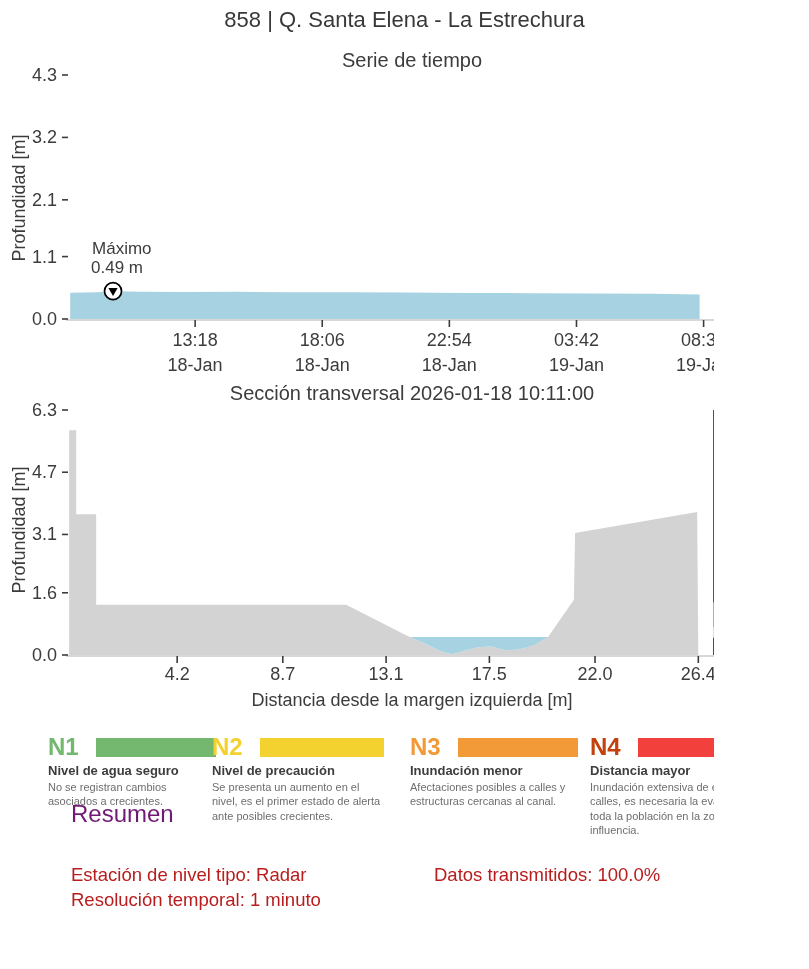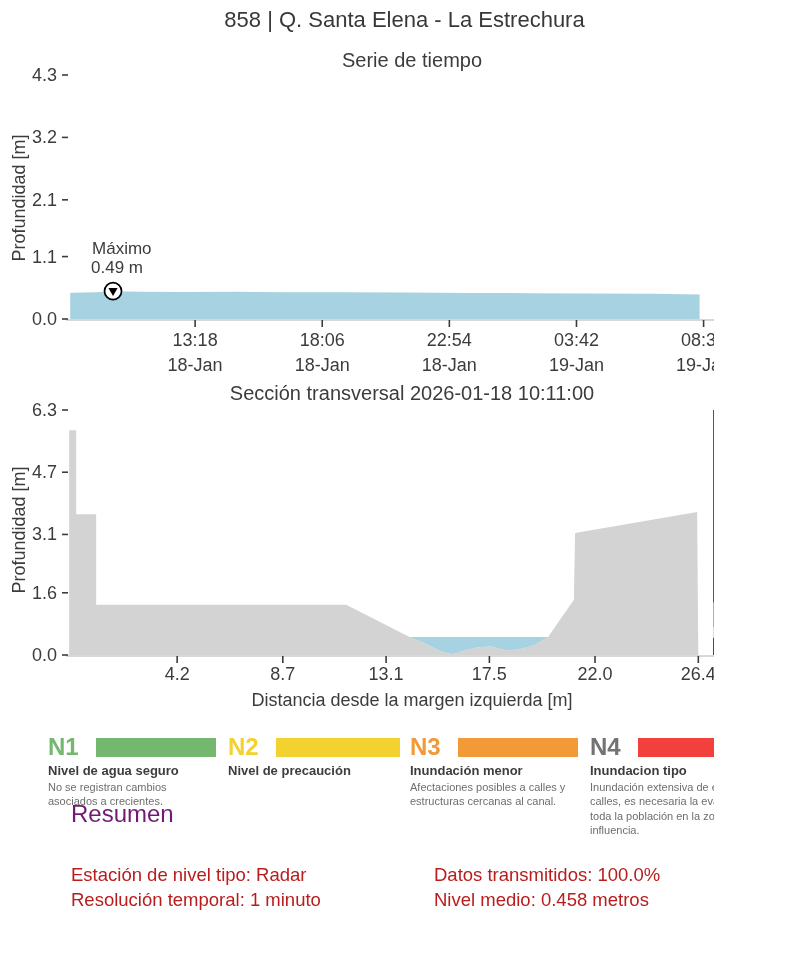--- a/index.html
+++ b/index.html
@@ -8,21 +8,21 @@
   .main-title{position:absolute;top:7px;left:0;width:809px;text-align:center;font-size:22px;color:#383838;}
   svg{position:absolute;left:0;display:block;}
   #chart-ts{top:40px;}
   #chart-cs{top:375px;}
   .ctitle{font-size:20px;fill:#3c3c3c;}
   .tick{font-size:18px;fill:#3c3c3c;}
   .alabel{font-size:18px;fill:#3c3c3c;}
   .anno{font-size:17px;fill:#3c3c3c;}
   .legend-col{position:absolute;top:735px;}
   #lg0{left:48px;width:168px;}
-  #lg1{left:228px;width:172px;}
+  #lg1{left:212px;width:172px;}
   #lg2{left:410px;width:168px;}
   #lg3{left:590px;width:190px;}
   .lg-head{display:flex;align-items:center;gap:17px;}
   .lg-code{font-weight:bold;font-size:24px;line-height:24px;}
   .lg-swatch{flex:1;height:19px;}
   .lg-title{font-size:13px;font-weight:bold;color:#3d3d3d;margin-top:4px;}
   .lg-desc{font-size:11px;color:#6e6e6e;line-height:1.3;margin-top:2px;}
   .summary-heading{position:absolute;left:71px;top:800px;font-size:24px;color:#701a75;}
   .sum-col{position:absolute;top:862px;font-size:18.5px;line-height:25px;color:#b91c1c;}
   #sum-left{left:71px;width:320px;}
@@ -119,41 +119,41 @@
     </div>
     <div class="lg-title">Nivel de agua seguro</div>
     <div class="lg-desc">No se registran cambios asociados a crecientes.</div>
   </div>
   <div class="legend-col" id="lg1">
     <div class="lg-head">
       <span class="lg-code" style="color: rgb(243, 209, 46);">N2</span>
       <span class="lg-swatch" style="background: rgb(243, 209, 46);"></span>
     </div>
     <div class="lg-title">Nivel de precaución</div>
+    <div class="lg-desc">Se presenta un aumento en el nivel, es el primer estado de alerta ante posibles crecientes.</div>
   </div>
   <div class="legend-col" id="lg2">
     <div class="lg-head">
       <span class="lg-code" style="color: rgb(241, 154, 55);">N3</span>
       <span class="lg-swatch" style="background: rgb(241, 154, 55);"></span>
     </div>
     <div class="lg-title">Inundación menor</div>
     <div class="lg-desc">Afectaciones posibles a calles y estructuras cercanas al canal.</div>
   </div>
   <div class="legend-col" id="lg3">
     <div class="lg-head">
-      <span class="lg-code" style="color: #737373;">N4</span>
+      <span class="lg-code" style="color: #c2410c;">N4</span>
       <span class="lg-swatch" style="background: rgb(242, 64, 61);"></span>
     </div>
-    <div class="lg-title">Inundacion tipo</div>
+    <div class="lg-title">Distancia mayor</div>
     <div class="lg-desc">Inundación extensiva de estructuras y calles, es necesaria la evacuación de toda la población en la zona de influencia.</div>
   </div>
 
   <div class="summary-heading">Resumen</div>
   <div class="sum-col" id="sum-left">
     <div>Estación de nivel tipo: Radar</div>
     <div>Resolución temporal: 1 minuto</div>
   </div>
   <div class="sum-col" id="sum-right">
     <div>Datos transmitidos: 100.0%</div>
-    <div>Nivel medio: 0.458 metros</div>
   </div>
 
 </div>
 
 </body></html>

